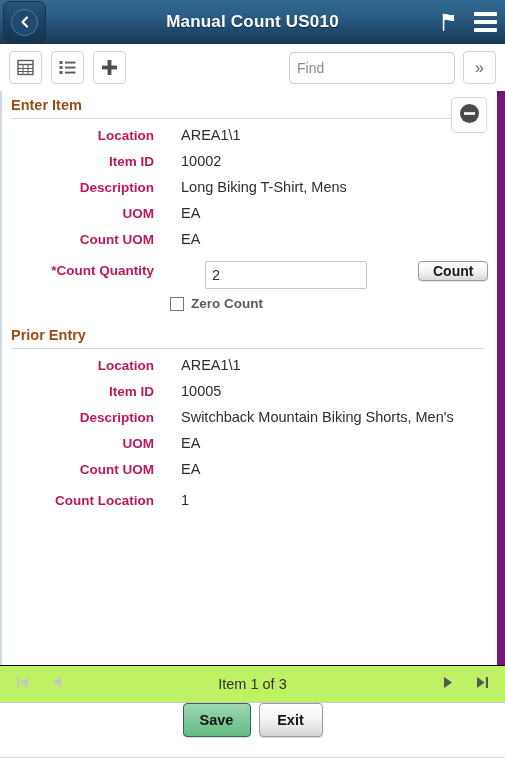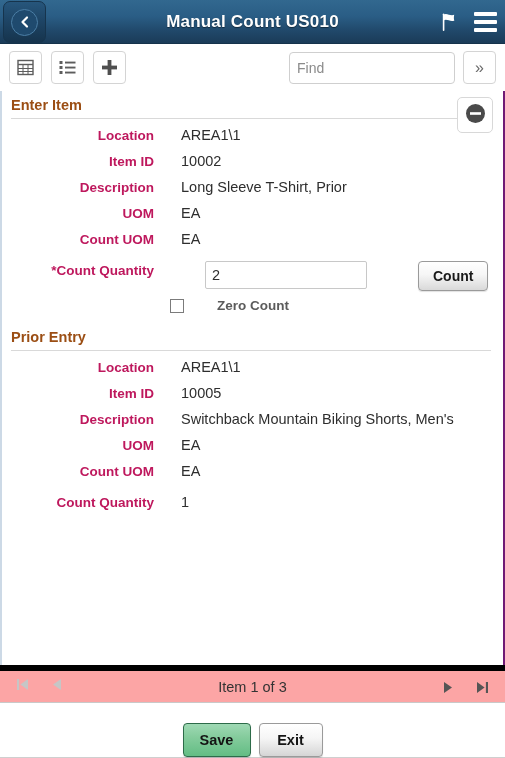--- a/index.html
+++ b/index.html
@@ -154,21 +154,21 @@
     line-height: 31px;
     text-align: center;
     cursor: pointer;
   }
 
   
   .content {
     flex: 1 1 auto;
     background: #ffffff;
     border-left: 2px solid #ccd9e6;
-    border-right: 2px solid #701a75;
+    border-right: 8px solid #701a75;
     position: relative;
     overflow: hidden;
   }
 
   .section-head {
     color: #9b4e14;
     font-size: 14.5px;
     font-weight: bold;
     padding: 6px 0 5px 9px;
   }
@@ -230,40 +230,39 @@
     border-radius: 2px;
     padding: 0 6px;
     font-family: "Liberation Sans", sans-serif;
     font-size: 14.5px;
     color: #2e2e2e;
     background: #fff;
     outline: none;
   }
 
   .btn3d {
-    height: 30px;
+    height: 20px;
     padding: 0 14px;
     border: 1px solid #9a9a9a;
     border-radius: 4px;
     background: linear-gradient(to bottom, #ffffff 0%, #f6f6f6 45%, #d9d9d9 100%);
     font-family: "Liberation Sans", sans-serif;
     font-size: 14px;
     font-weight: bold;
     color: #1a1a1a;
     cursor: pointer;
     box-shadow: 0 1px 1px rgba(0,0,0,0.12);
   }
   .count-btn { margin-left: 8px; }
 
   .check-row {
     display: flex;
     align-items: center;
     padding-top: 7px;
     padding-left: 168px;
-    gap: 26px;
   }
   .checkbox {
     width: 14px;
     height: 14px;
     border: 1px solid #7b7b7b;
     background: #fff;
     margin-right: 7px;
     cursor: pointer;
     flex: 0 0 14px;
   }
@@ -277,22 +276,22 @@
     display: flex;
     align-items: center;
     padding-top: 12px;
   }
   .modify-btn { margin-left: 10px; height: 32px; padding: 0 16px; }
 
   
   .navbar {
     flex: 0 0 38px;
     height: 38px;
-    background: #fca5a5;
-    border-top: 6px solid #000000;
+    background: #bef264;
+    border-top: 1px solid #000000;
     border-bottom: 1px solid #c9c9c9;
     display: flex;
     align-items: center;
     position: relative;
   }
   .nav-arrow {
     width: 34px;
     height: 36px;
     display: flex;
     align-items: center;
@@ -316,21 +315,21 @@
     color: #333;
     pointer-events: none;
   }
 
   
   .footer {
     flex: 0 0 auto;
     height: 55px;
     background: #ffffff;
     display: flex;
-    align-items: flex-end;
+    align-items: flex-start;
     justify-content: center;
     gap: 8px;
     border-bottom: 1px solid #cfcfcf;
   }
   .save-btn {
     width: 68px;
     height: 34px;
     border: 1px solid #2d6b49;
     border-radius: 4px;
     background: linear-gradient(to bottom, #9fd9b4 0%, #85cc9d 40%, #63bd84 100%);
@@ -443,21 +442,21 @@
     <div class="field-row">
       <div class="field-label">Location</div>
       <div class="field-value">AREA1\1</div>
     </div>
     <div class="field-row">
       <div class="field-label">Item ID</div>
       <div class="field-value">10002</div>
     </div>
     <div class="field-row">
       <div class="field-label">Description</div>
-      <div class="field-value">Long Sleeve T-Shirt, Prior</div>
+      <div class="field-value">Long Biking T-Shirt, Mens</div>
     </div>
     <div class="field-row">
       <div class="field-label">UOM</div>
       <div class="field-value">EA</div>
     </div>
     <div class="field-row">
       <div class="field-label">Count UOM</div>
       <div class="field-value">EA</div>
     </div>
 
@@ -490,21 +489,21 @@
     <div class="field-row">
       <div class="field-label">UOM</div>
       <div class="field-value">EA</div>
     </div>
     <div class="field-row">
       <div class="field-label">Count UOM</div>
       <div class="field-value">EA</div>
     </div>
 
     <div class="prior-qty-row">
-      <div class="field-label">Count Quantity</div>
+      <div class="field-label">Count Location</div>
       <div class="field-value">1</div>
     </div>
 
   </div>
 
   <div class="navbar">
     <div class="nav-arrow nav-left">
       <span>
         <svg width="14" height="15" viewBox="0 0 14 15" aria-hidden="true">
           <rect x="1" y="2" width="2.1" height="11" fill="#c6c6c6"></rect>

